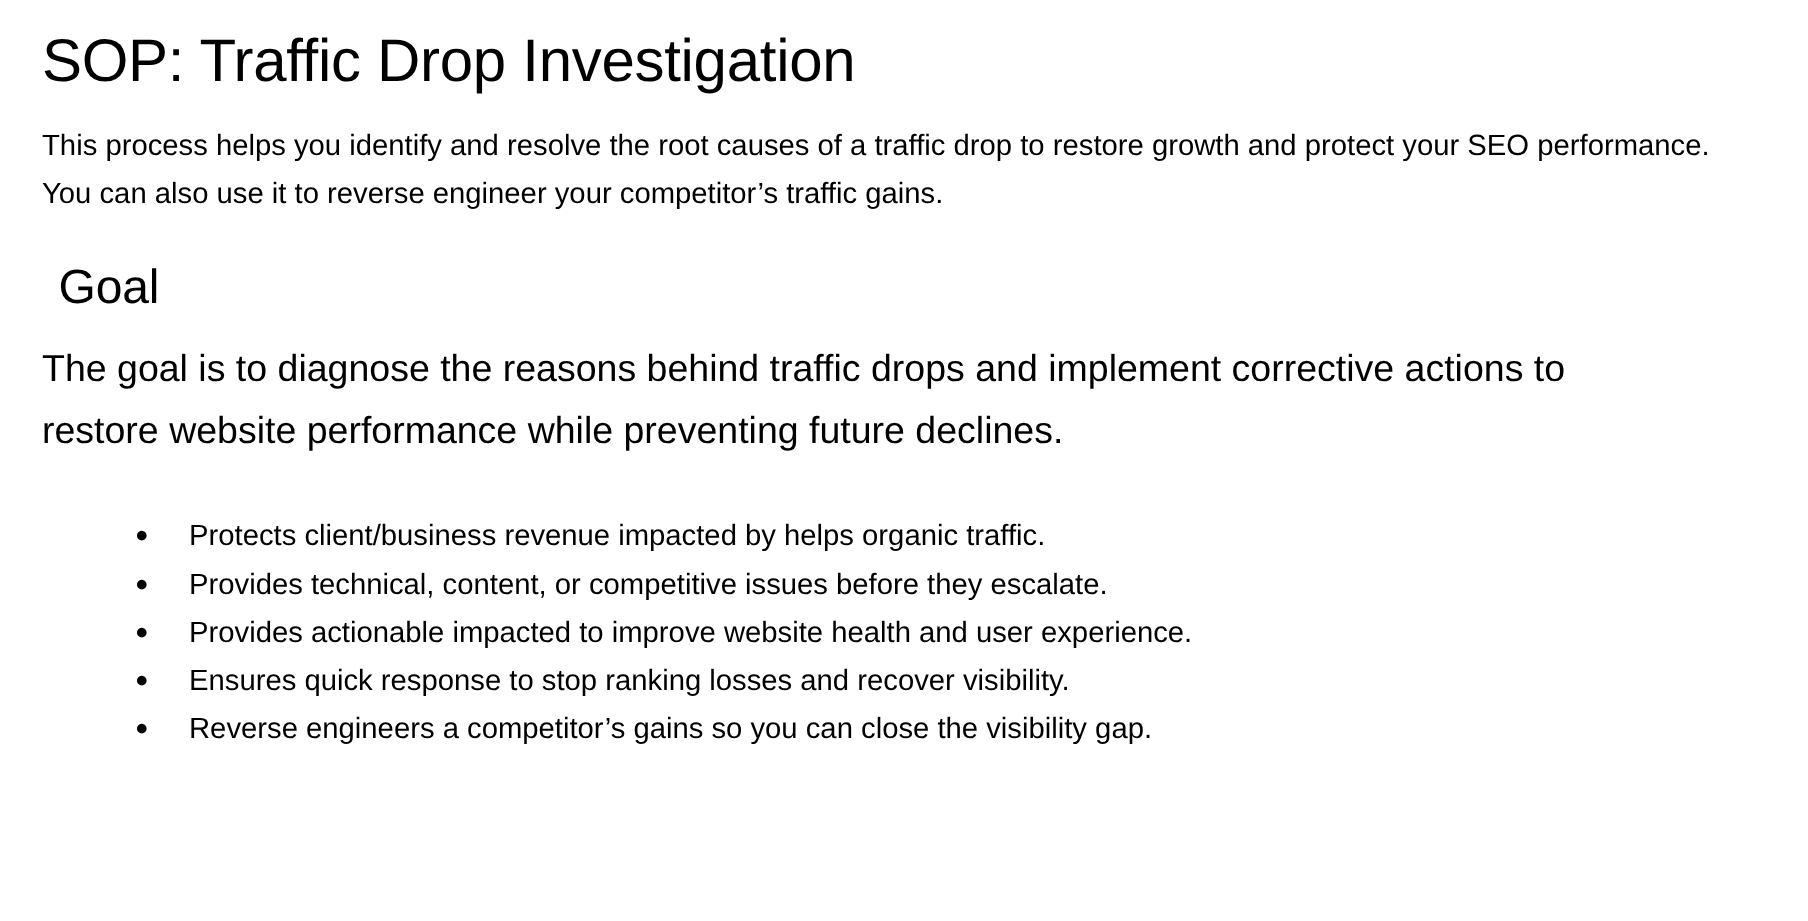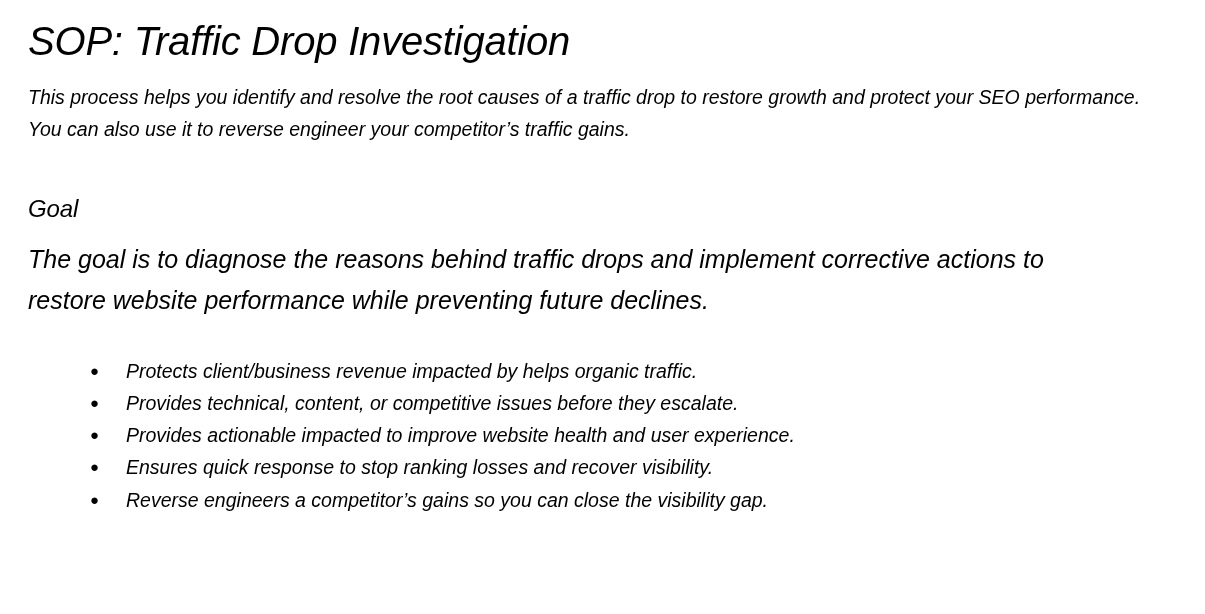--- a/index.html
+++ b/index.html
@@ -11,40 +11,39 @@
     width: 1205px;
     height: 614px;
     font-family: "Liberation Sans", sans-serif;
     color: #000000;
     overflow: hidden;
   }
   .page {
     padding: 18px 12px 0 28px;
     box-sizing: border-box;
     width: 1205px;
-    font-style: italic;
   }
   .doc-title {
     font-size: 40px;
     font-weight: 400;
     line-height: 1.15;
     margin: 0 0 18px 0;
     letter-spacing: -0.2px;
   }
   .intro {
     font-size: 19.5px;
     line-height: 1.63;
-    margin: 0 0 49px 0;
+    margin: 0 0 26px 0;
     max-width: 1130px;
   }
   .section-heading {
-    font-size: 24px;
+    font-size: 32px;
     font-weight: 400;
     line-height: 1.2;
-    margin: 0 0 16px 0;
+    margin: 0 0 16px 11px;
     letter-spacing: -0.1px;
   }
   .body-text {
     font-size: 25px;
     line-height: 1.63;
     margin: 0 0 34px 0;
     max-width: 1090px;
   }
   .bullet-list {
     list-style: none;

